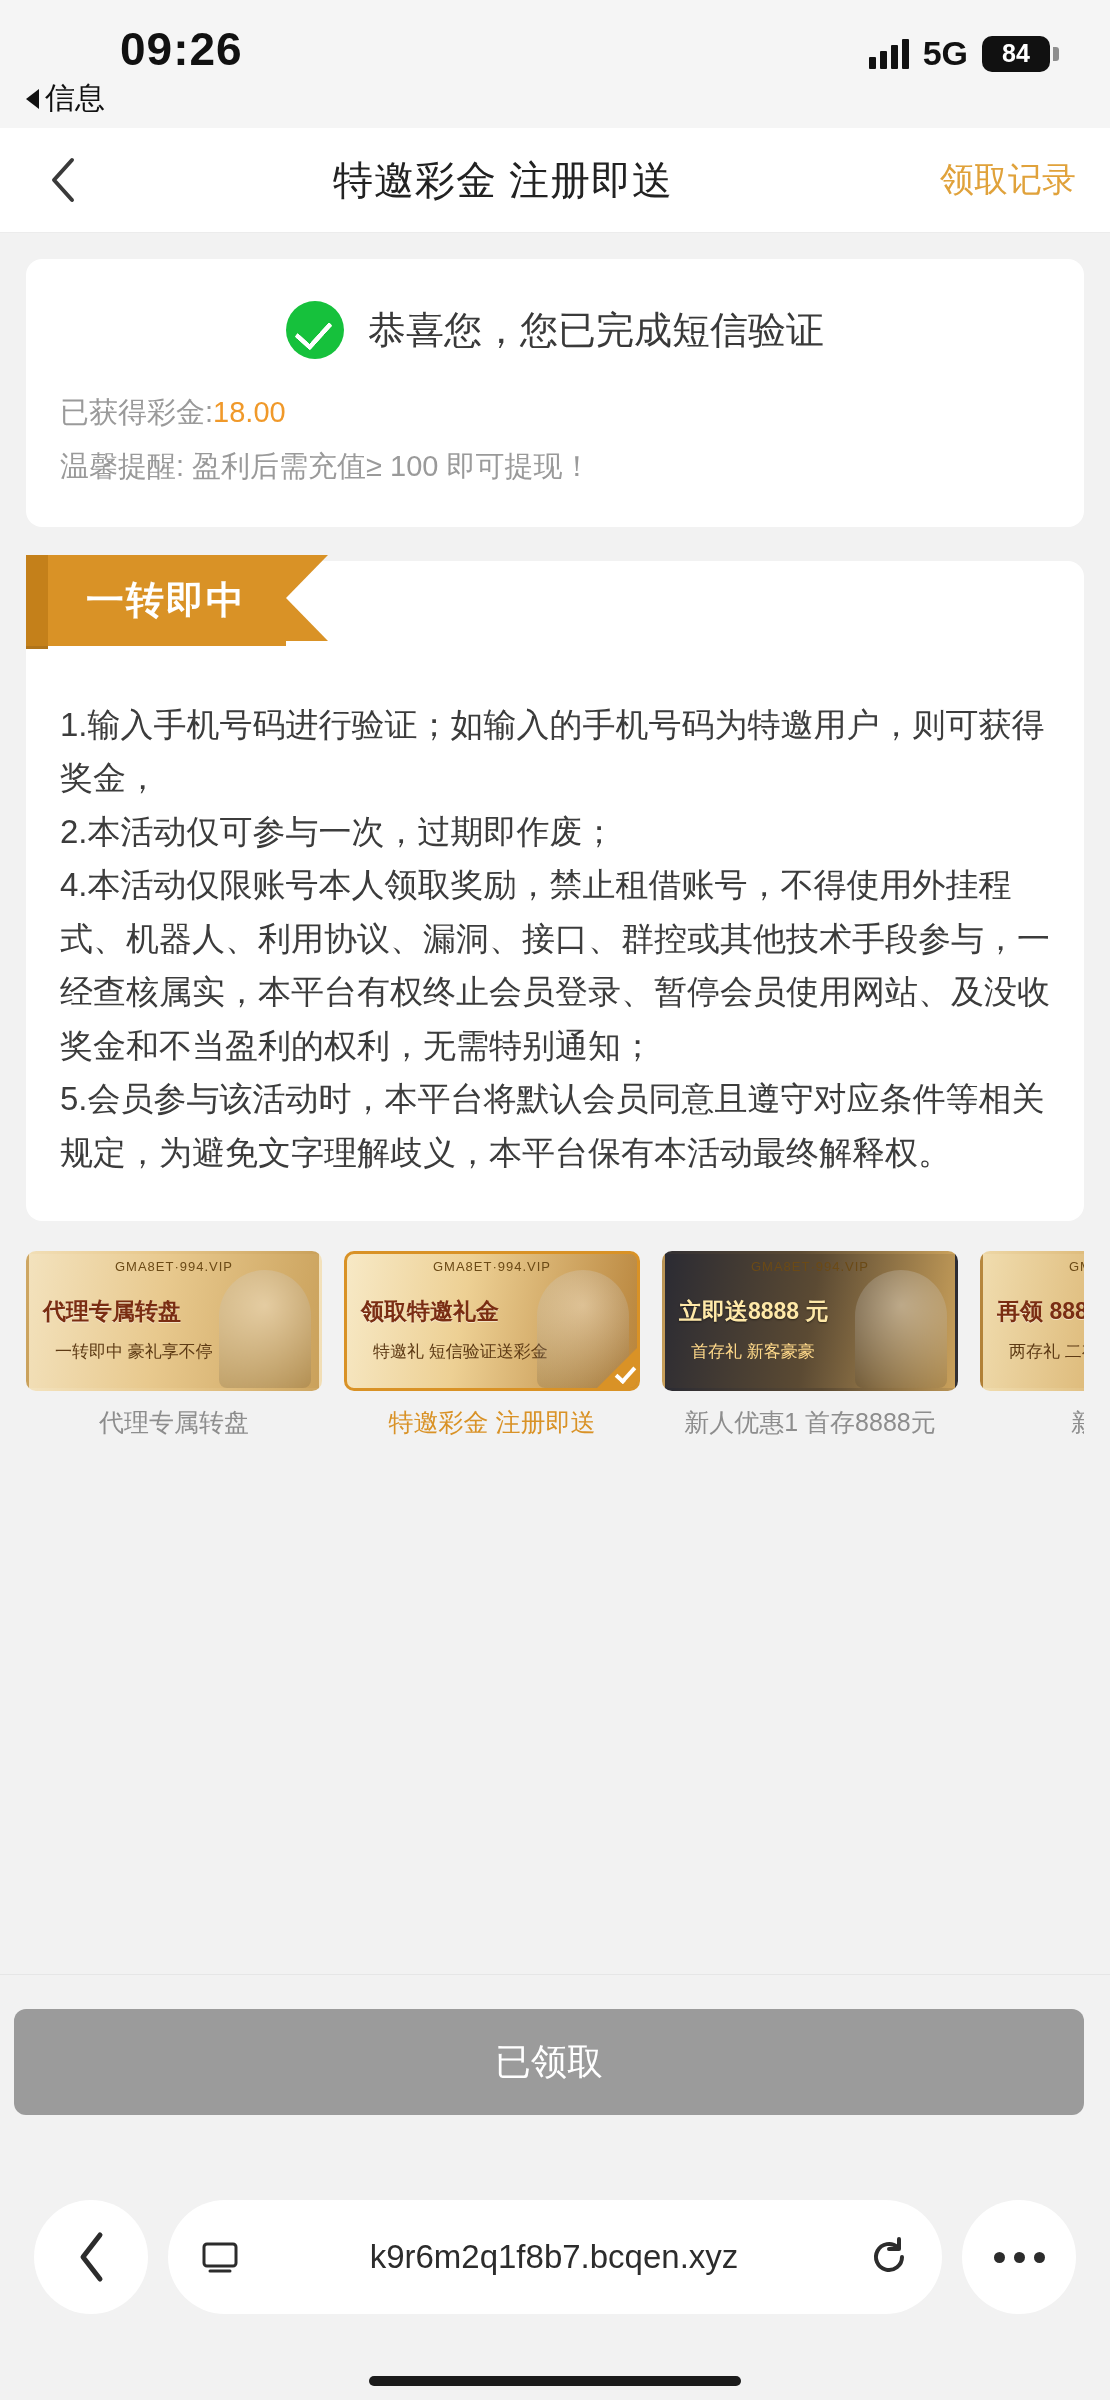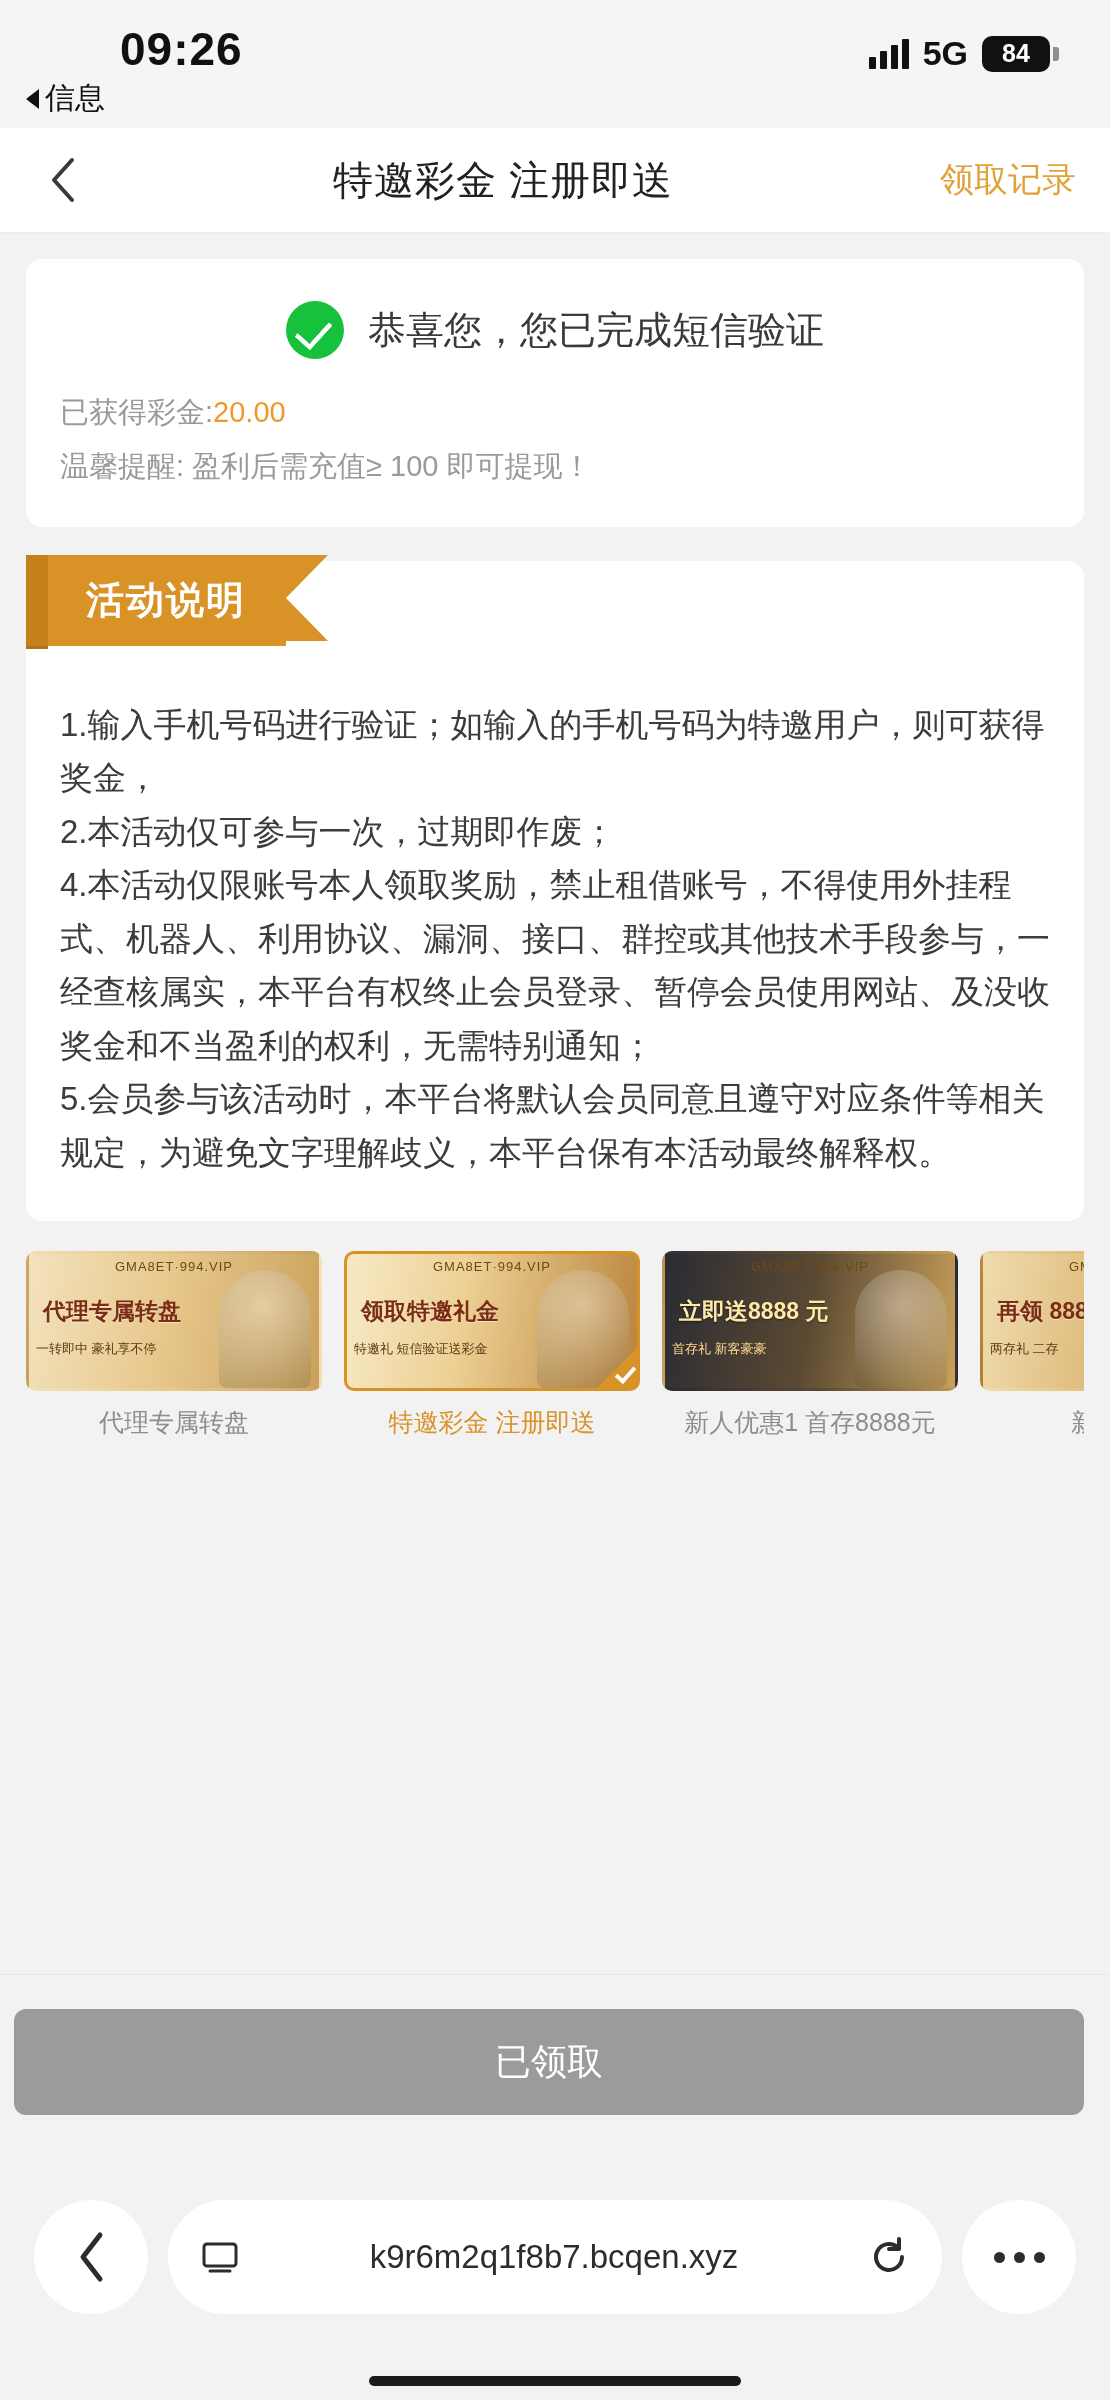--- a/index.html
+++ b/index.html
@@ -178,22 +178,22 @@
     position:absolute; left:50%; transform:translateX(-50%); top:5px;
     font-size:13px; color:#6b4a16; letter-spacing:1px; white-space:nowrap;
   }
   .b-main{
     position:absolute; left:14px; top:42px;
     font-size:23px; font-weight:700; color:#7a2d12;
     text-shadow:0 1px 0 rgba(255,255,255,.5);
     white-space:nowrap;
   }
   .b-sub{
-    position:absolute; left:7px; top:86px;
-    font-size:13px; color:#5d3a14; white-space:nowrap;text-align:center;
+    position:absolute; left:26px; top:86px;
+    font-size:17px; color:#5d3a14; white-space:nowrap;text-align:center;
   }
   .b-main.light{ color:#ffe9a8; text-shadow:0 1px 2px rgba(0,0,0,.5); }
   .b-sub.light{ color:#ffd98a; }
   .b-figure{
     position:absolute; right:8px; bottom:0; width:92px; height:118px;
     background:radial-gradient(circle at 50% 30%, rgba(255,255,255,.35), rgba(0,0,0,.12));
     border-radius:46px 46px 8px 8px;
   }
 
   
@@ -270,28 +270,28 @@
 </div>
 
 <div class="page">
 
   <div class="card">
     <div class="succ-row">
       <span class="check"></span>
       <span class="succ-text">恭喜您，您已完成短信验证</span>
     </div>
     <div class="amount-line">
-      <span>已获得彩金:</span><b>20.00</b>
+      <span>已获得彩金:</span><b>18.00</b>
     </div>
     <div class="tip-line">温馨提醒: 盈利后需充值≥ 100 即可提现！</div>
   </div>
 
   <div class="rules">
     <div class="ribbon-shadow"></div>
-    <div class="ribbon">活动说明</div>
+    <div class="ribbon">一转即中</div>
     <div class="rules-body">
       <p>1.输入手机号码进行验证；如输入的手机号码为特邀用户，则可获得奖金，</p>
       <p>2.本活动仅可参与一次，过期即作废；</p>
       <p>4.本活动仅限账号本人领取奖励，禁止租借账号，不得使用外挂程式、机器人、利用协议、漏洞、接口、群控或其他技术手段参与，一经查核属实，本平台有权终止会员登录、暂停会员使用网站、及没收奖金和不当盈利的权利，无需特别通知；</p>
       <p>5.会员参与该活动时，本平台将默认会员同意且遵守对应条件等相关规定，为避免文字理解歧义，本平台保有本活动最终解释权。</p>
     </div>
   </div>
 
   <div class="thumbs">
 

